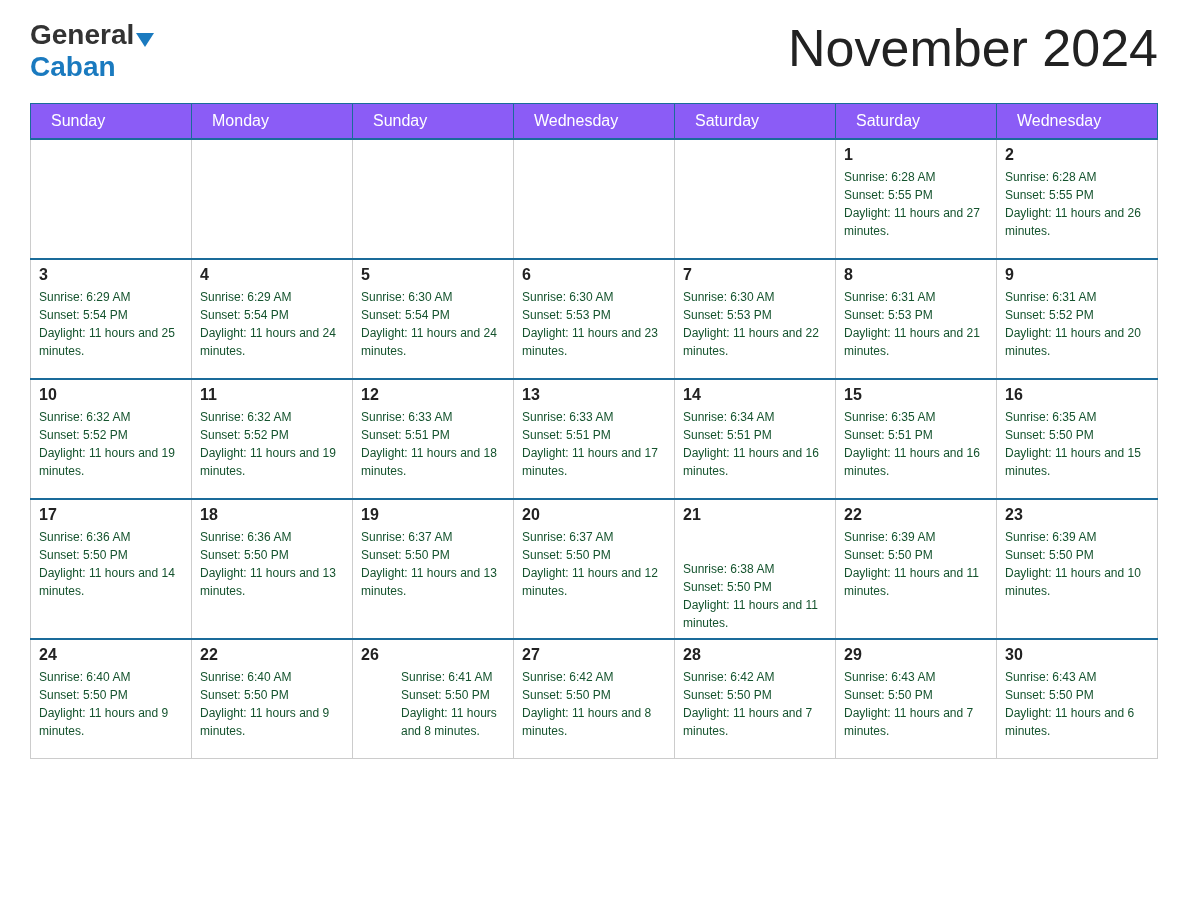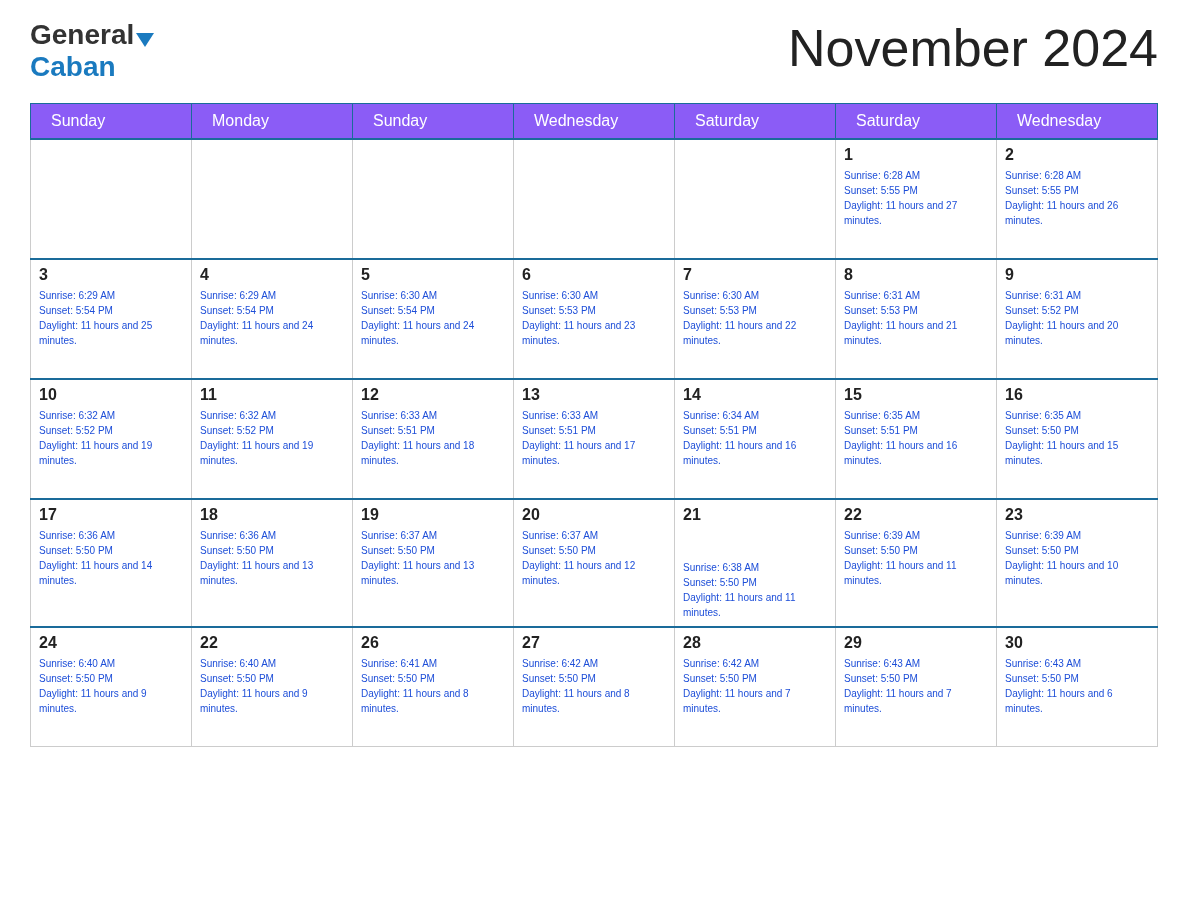--- a/index.html
+++ b/index.html
@@ -78,22 +78,22 @@
       height: 120px;
       background: #fff;
     }
     .day-number {
       font-size: 16px;
       font-weight: bold;
       color: #222;
       margin-bottom: 4px;
     }
     .day-info {
-      font-size: 10px;
-      color: #1d4ed8;
+      font-size: 12px;
+      color: #14532d;
       line-height: 1.5;
     }
     .empty-cell {
       background: #f9f9f9;
     }
     .week-row td {
       border-top: 2px solid #1a6b9a;
     }
   </style>
 </head>
@@ -283,21 +283,21 @@
 Daylight: 11 hours and 9 minutes.</div>
         </td>
         <td>
           <div class="day-number">22</div>
           <div class="day-info" style="white-space: pre-line;">Sunrise: 6:40 AM
 Sunset: 5:50 PM
 Daylight: 11 hours and 9 minutes.</div>
         </td>
         <td>
           <div class="day-number">26</div>
-          <div class="day-info" style="white-space: pre-line;">Sunrise: 6:41 AM
+          <div class="day-info" style="white-space: pre-line; margin-left: 40px;">Sunrise: 6:41 AM
 Sunset: 5:50 PM
 Daylight: 11 hours and 8 minutes.</div>
         </td>
         <td>
           <div class="day-number">27</div>
           <div class="day-info" style="white-space: pre-line;">Sunrise: 6:42 AM
 Sunset: 5:50 PM
 Daylight: 11 hours and 8 minutes.</div>
         </td>
         <td>

